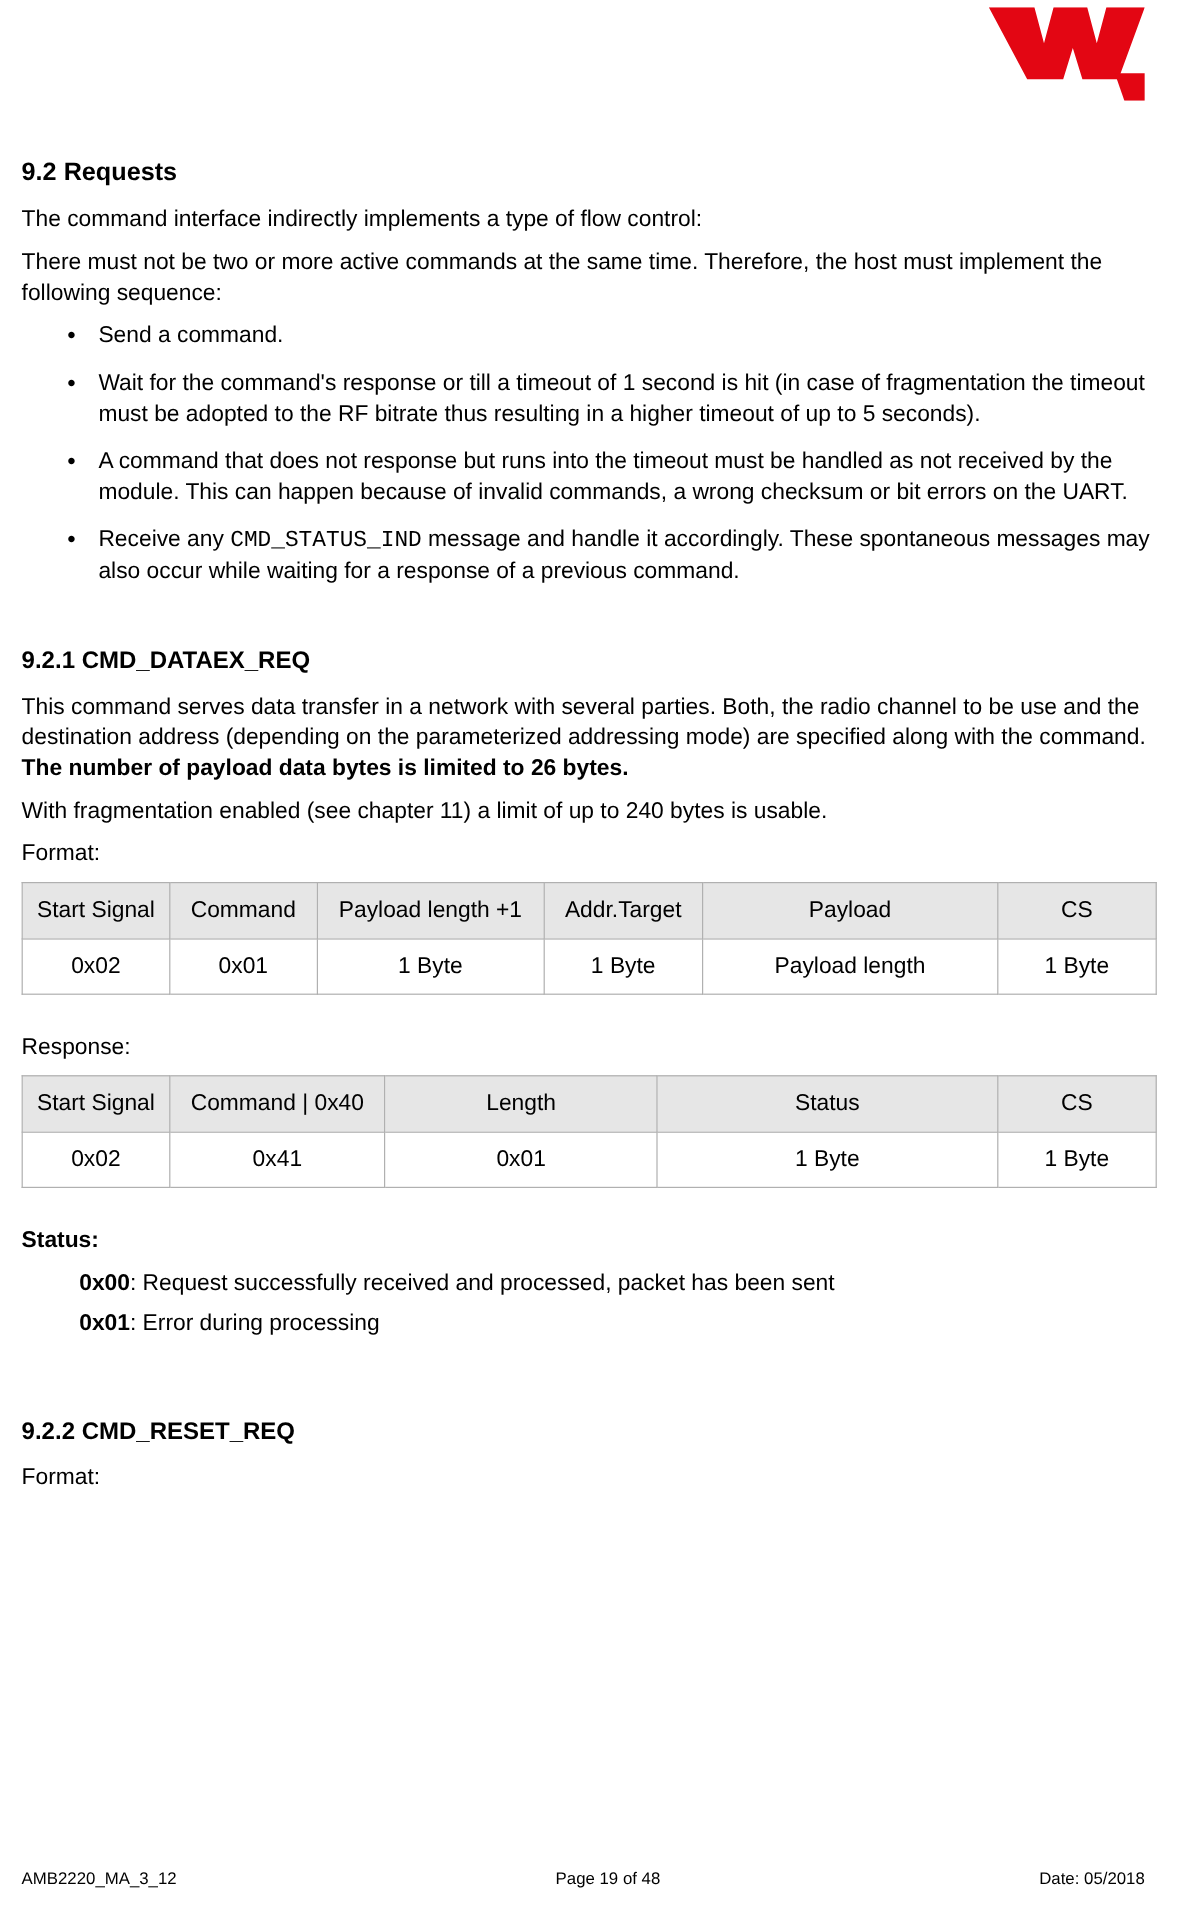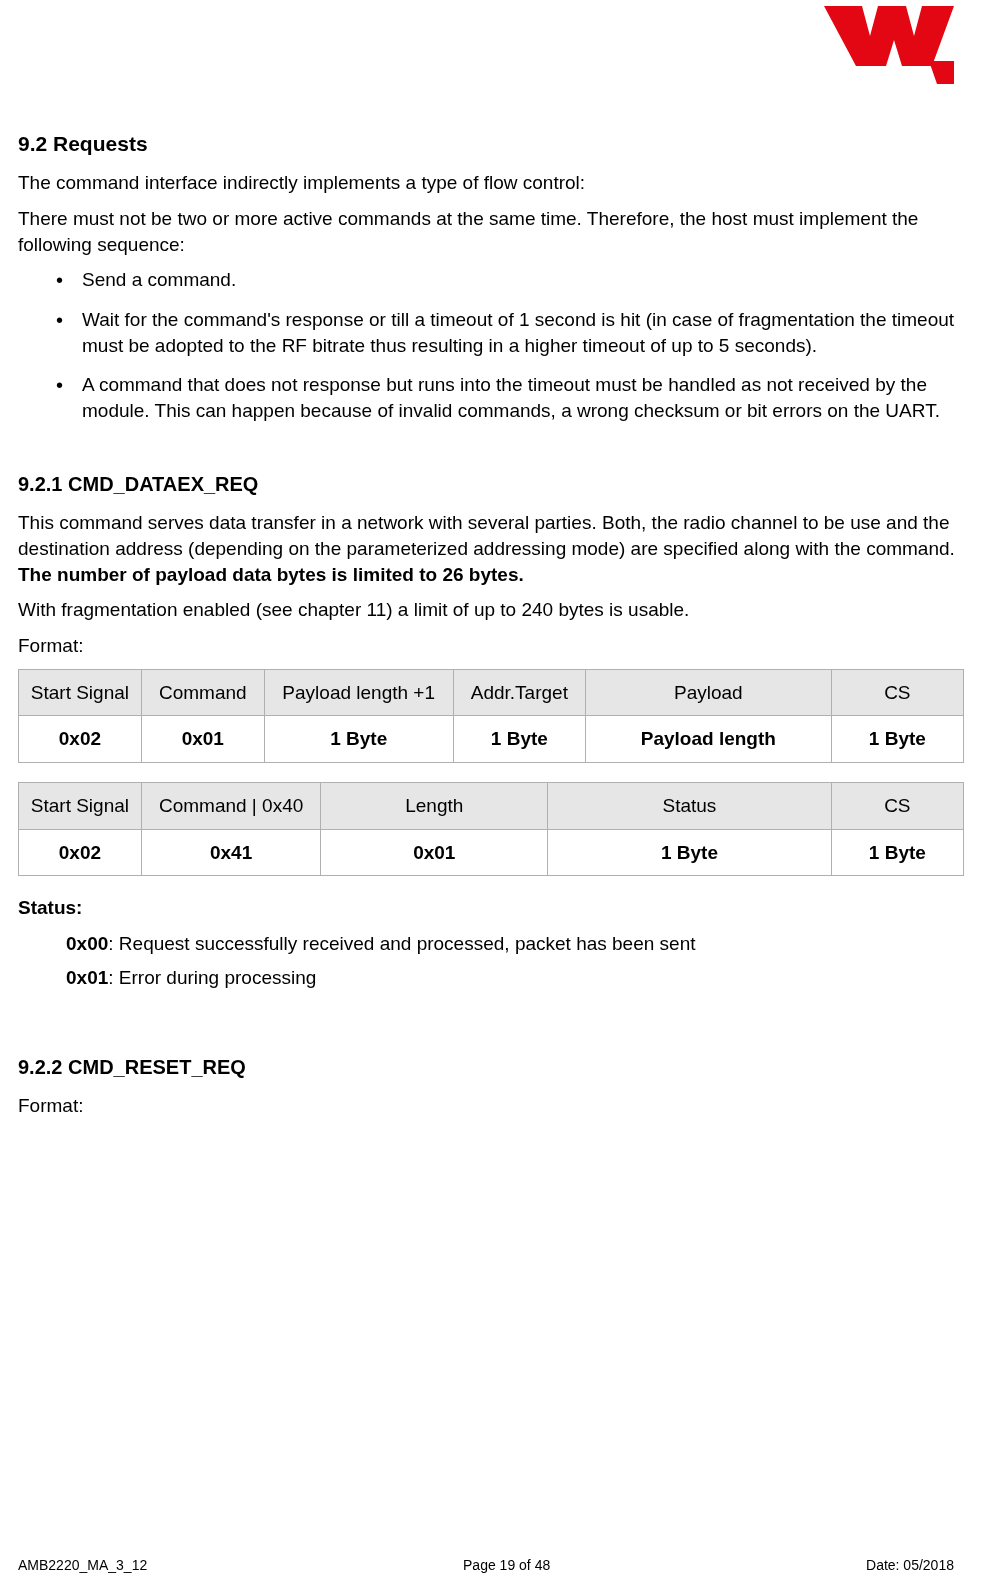--- a/index.html
+++ b/index.html
@@ -50,34 +50,34 @@
       left: 0;
       top: 0;
       font-size: 20px;
     }
     code { font-family: "Courier New", monospace; font-size: 19px; }
     .bold { font-weight: bold; }
     table {
       width: 100%;
       border-collapse: collapse;
       margin-top: 6px;
-      margin-bottom: 19px;
+      margin-bottom: 31px;
       padding-left: 20px;
     }
     th, td {
       border: 1px solid #b0b0b0;
       padding: 10px 8px;
       text-align: center;
       font-weight: normal;
       font-size: 19px;
     }
     thead th {
       background: #e6e6e6;
     }
-    tbody td { font-weight: bold; }
+    tbody td { font-weight: normal; }
     .status-block { margin-bottom: 14px; }
     .status-item { margin-left: 48px; margin-bottom: 8px; }
     .footer {
       position: absolute;
       bottom: 20px;
       left: 18px;
       right: 28px;
       display: flex;
       justify-content: space-between;
       font-size: 14px;
@@ -98,20 +98,23 @@
 
   <h2>9.2 Requests</h2>
 
   <p>The command interface indirectly implements a type of flow control:</p>
   <p>There must not be two or more active commands at the same time. Therefore, the host must implement the following sequence:</p>
 
   <ul>
     <li>Send a command.</li>
     <li>Wait for the command's response or till a timeout of 1 second is hit (in case of fragmentation the timeout must be adopted to the RF bitrate thus resulting in a higher timeout of up to 5 seconds).</li>
     <li>A command that does not response but runs into the timeout must be handled as not received by the module. This can happen because of invalid commands, a wrong checksum or bit errors on the UART.</li>
+    <li>
+      <span>Receive any </span><code>CMD_STATUS_IND</code><span> message and handle it accordingly. These spontaneous messages may also occur while waiting for a response of a previous command.</span>
+    </li>
   </ul>
 
   <h3>9.2.1 CMD_DATAEX_REQ</h3>
 
   <p>
     <span>This command serves data transfer in a network with several parties. Both, the radio channel to be use and the destination address (depending on the parameterized addressing mode) are specified along with the command. </span><span class="bold">The number of payload data bytes is limited to 26 bytes.</span>
   </p>
   <p>With fragmentation enabled (see chapter 11) a limit of up to 240 bytes is usable.</p>
   <p>Format:</p>
 
@@ -139,20 +142,21 @@
         <td>0x02</td>
         <td>0x01</td>
         <td>1 Byte</td>
         <td>1 Byte</td>
         <td>Payload length</td>
         <td>1 Byte</td>
       </tr>
     </tbody>
   </table>
 
+  <p>Response:</p>
 
   <table>
     <colgroup>
       <col style="width:13%">
         <col style="width:19%">
         <col style="width:24%">
         <col style="width:30%">
         <col style="width:14%">
     </colgroup>
     <thead>

